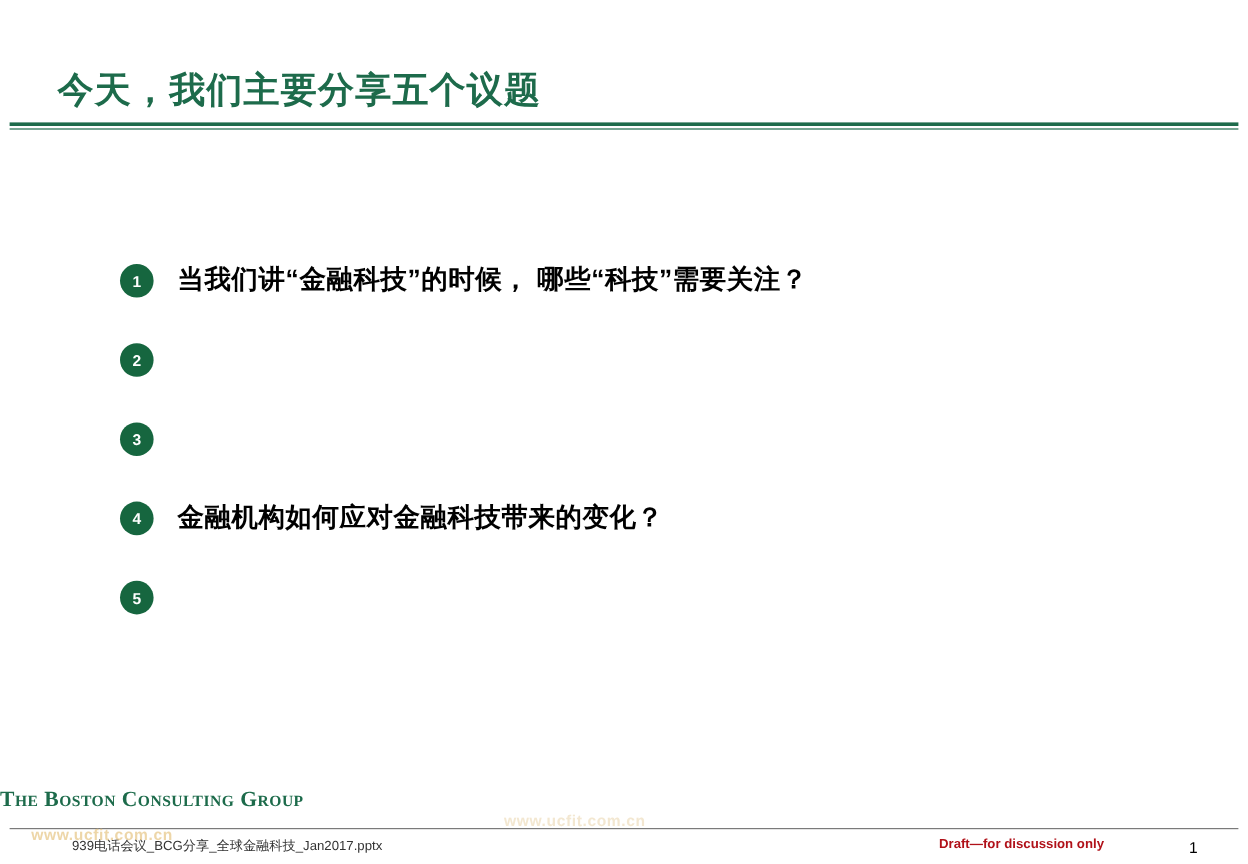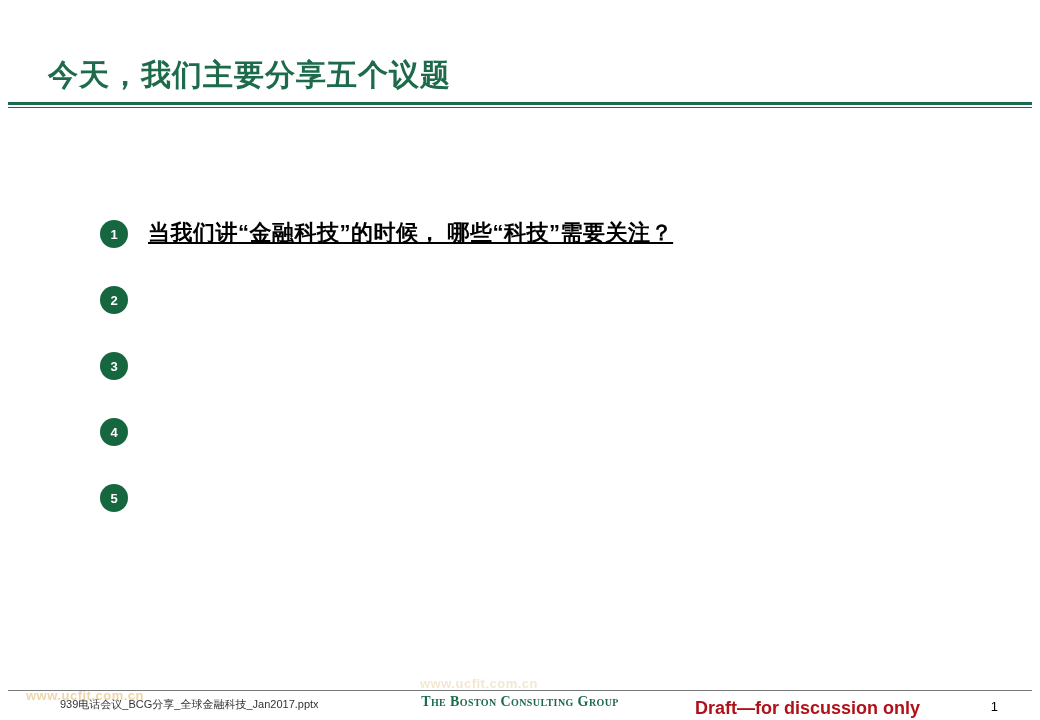--- a/index.html
+++ b/index.html
@@ -78,21 +78,20 @@
     margin-top: 4px;
   }
   .agenda-text {
     margin-left: 20px;
     font-size: 22px;
     font-weight: bold;
     color: #000000;
     line-height: 34px;
     white-space: nowrap;
     letter-spacing: 0.5px;
-    text-decoration: underline;
   }
   
   .footer-rule {
     position: absolute;
     left: 8px;
     top: 690px;
     width: 1024px;
     height: 1px;
     background: #7a7a7a;
   }
@@ -100,35 +99,34 @@
     position: absolute;
     left: 60px;
     top: 697px;
     font-size: 11px;
     color: #333333;
     white-space: nowrap;
   }
   .footer-bcg {
     position: absolute;
     left: 0;
-    top: 694px;
+    top: 656px;
     width: 1040px;
-    text-align: center;
     font-family: "Liberation Serif", serif;
-    font-size: 14px;
+    font-size: 18px;
     font-weight: bold;
     color: #1d6b4b;
     font-variant: small-caps;
     letter-spacing: 0.4px;
   }
   .footer-draft {
     position: absolute;
     right: 120px;
     top: 698px;
-    font-size: 18px;
+    font-size: 11px;
     font-weight: bold;
     color: #b01119;
     white-space: nowrap;
   }
   .footer-page {
     position: absolute;
     right: 42px;
     top: 699px;
     font-size: 13px;
     color: #000000;
@@ -167,20 +165,21 @@
     <div class="agenda-item">
       <div class="bullet-num">2</div>
     </div>
 
     <div class="agenda-item">
       <div class="bullet-num">3</div>
     </div>
 
     <div class="agenda-item">
       <div class="bullet-num">4</div>
+      <div class="agenda-text">金融机构如何应对金融科技带来的变化？</div>
     </div>
 
     <div class="agenda-item">
       <div class="bullet-num">5</div>
     </div>
 
   </div>
 
   <div class="footer-rule"></div>
 

